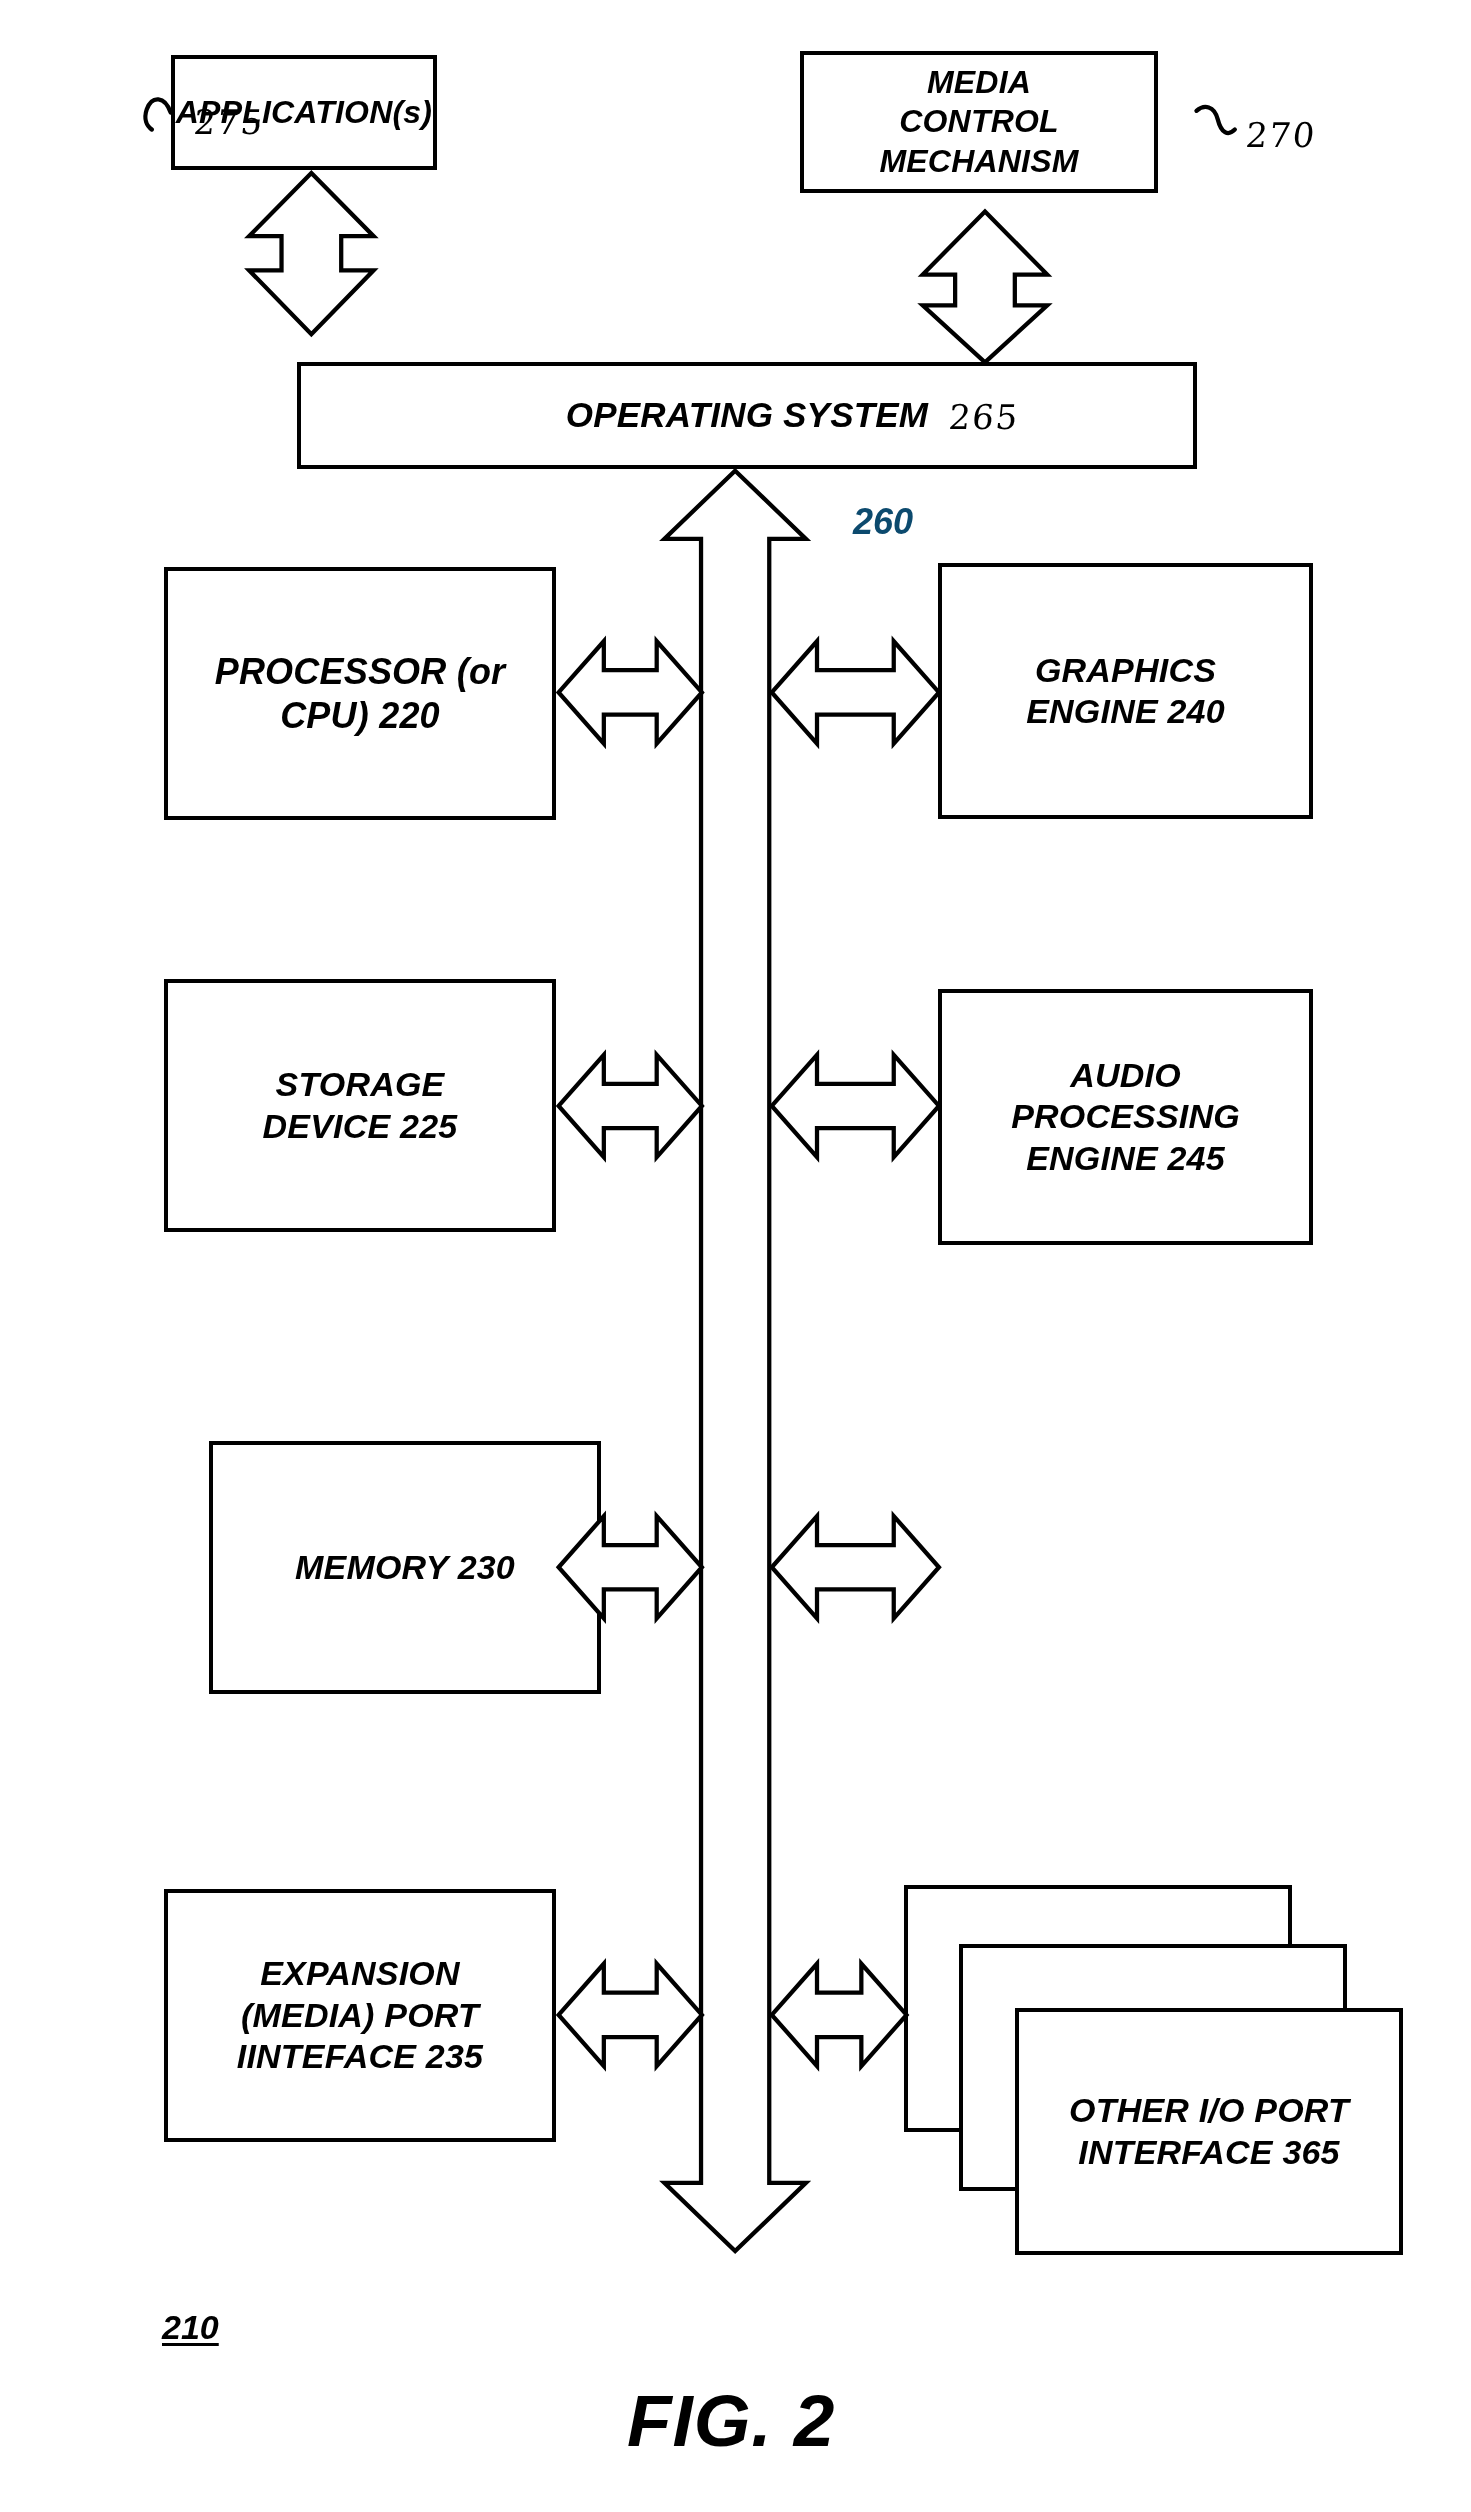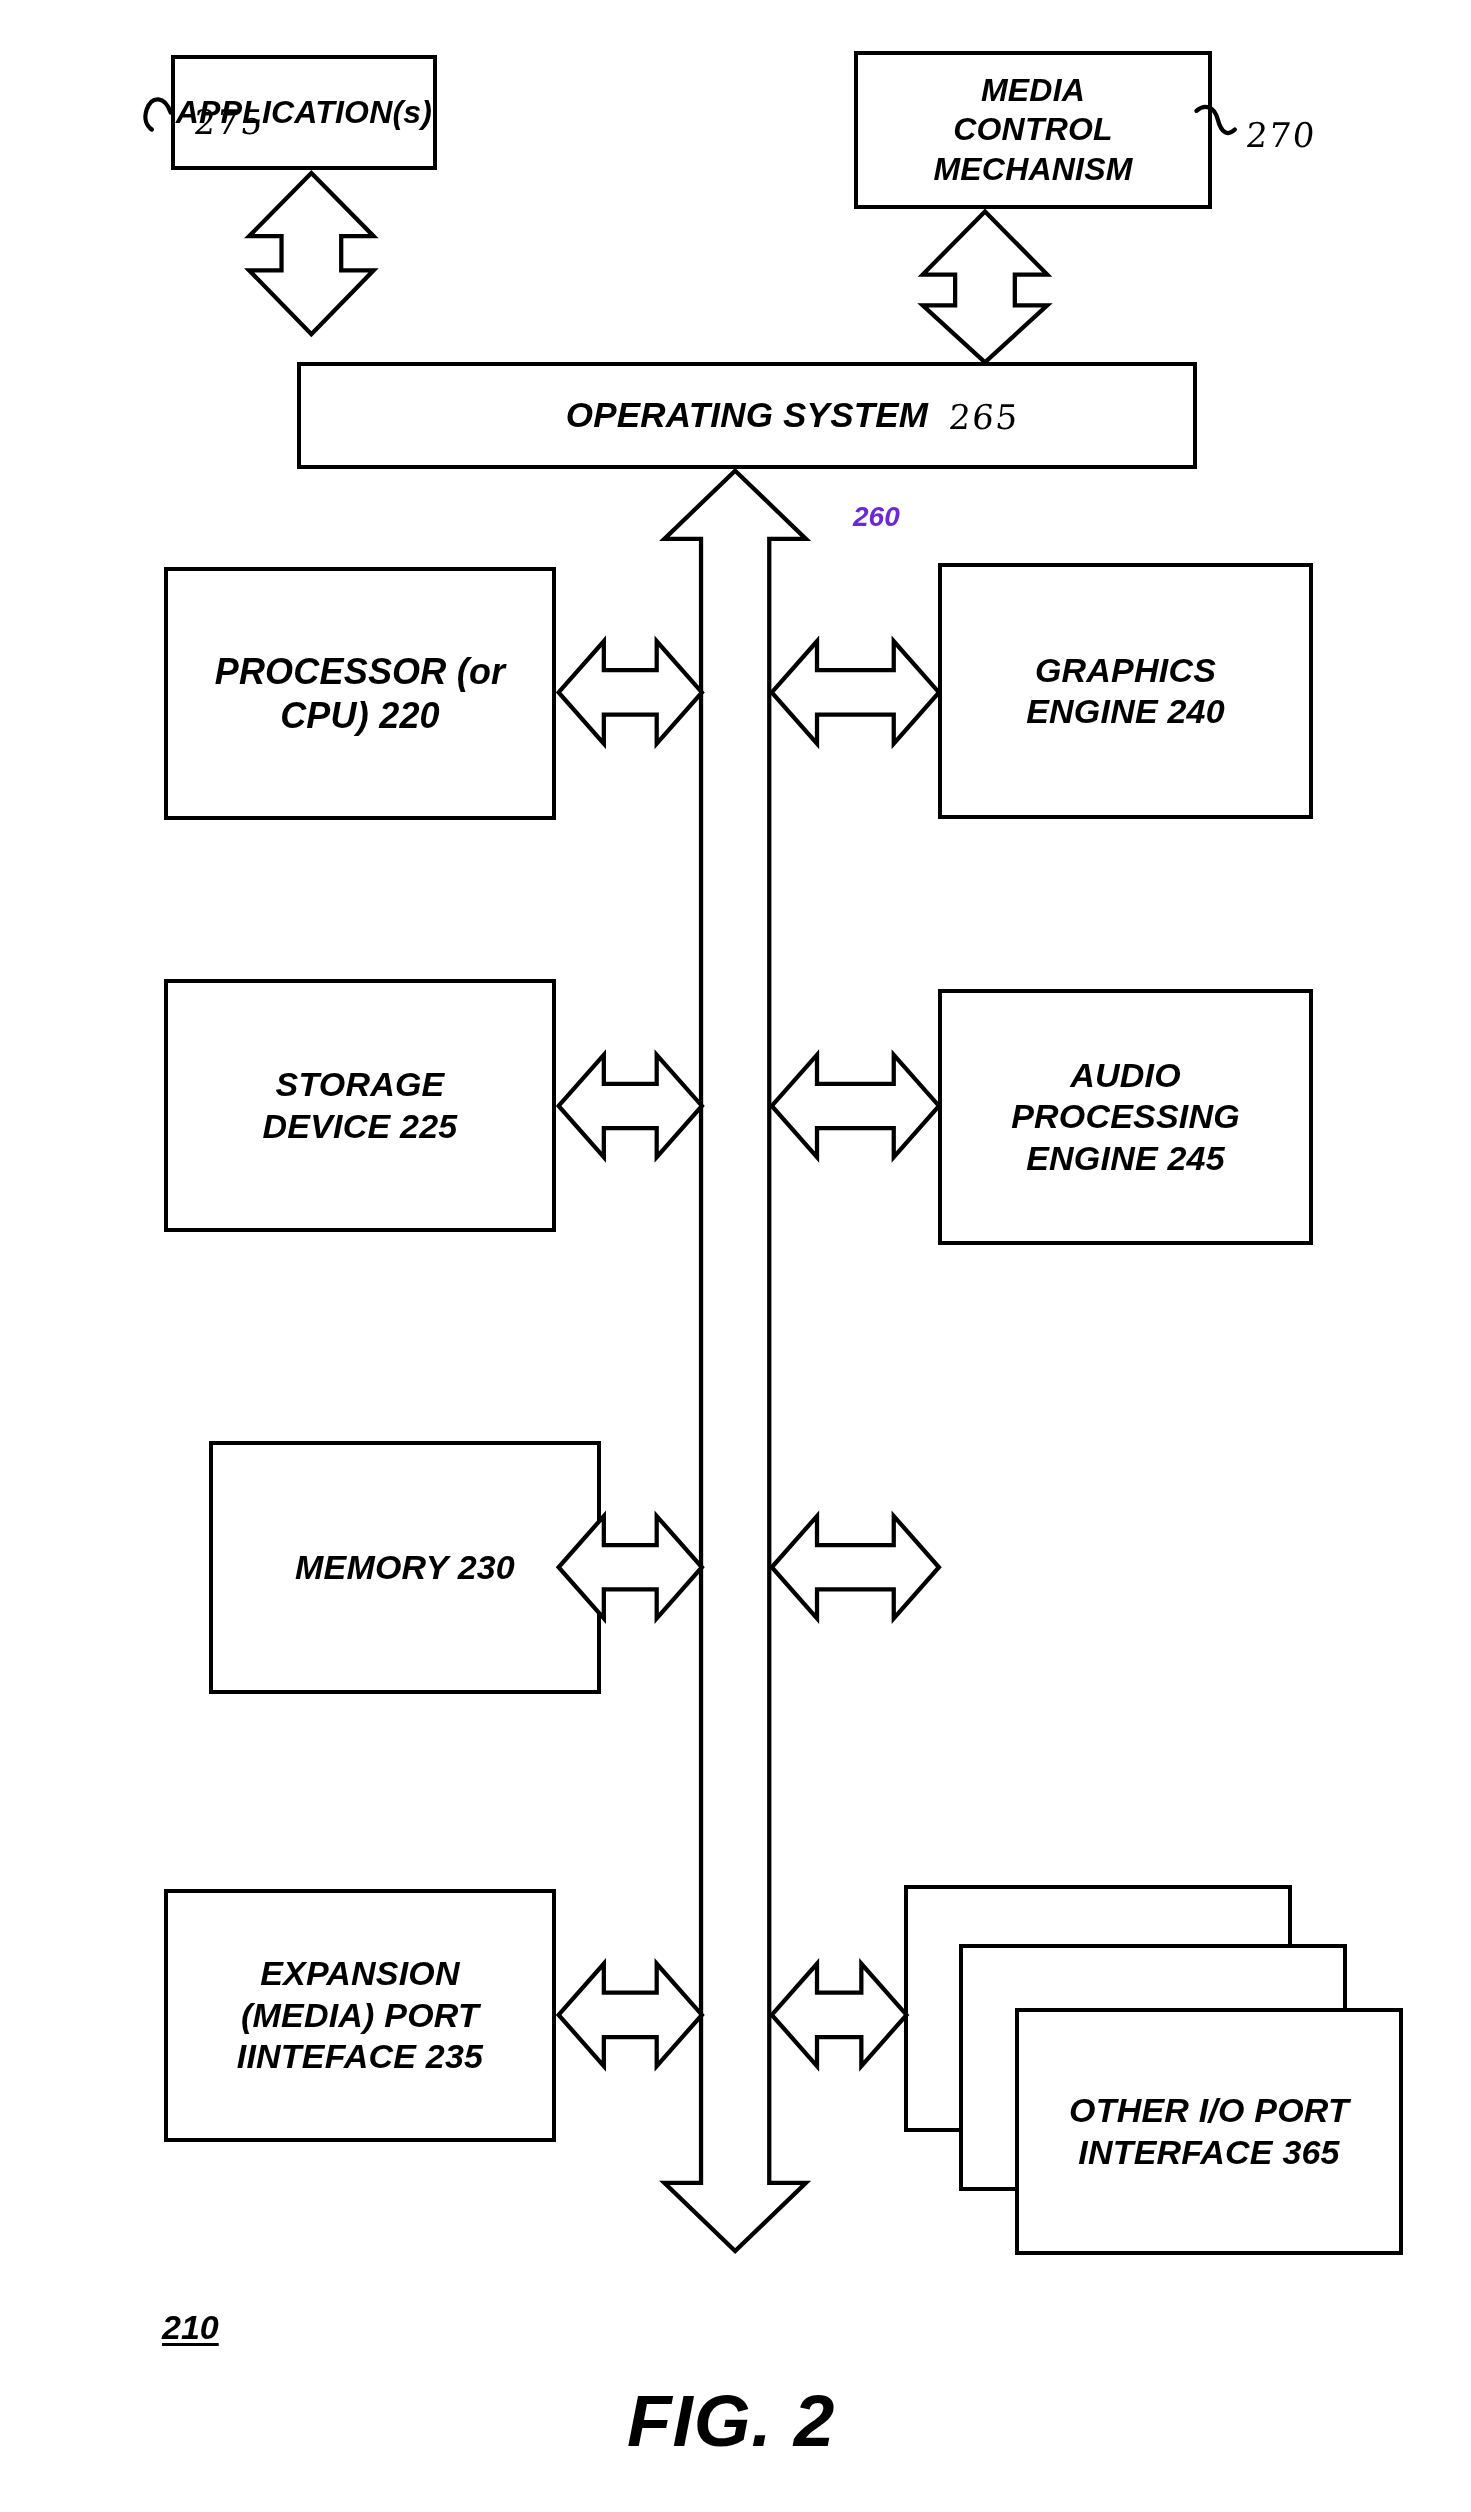--- a/index.html
+++ b/index.html
@@ -47,22 +47,22 @@
     font-size: 34px;
     color: #000000;
     letter-spacing: 1.7px;
     transform: skewX(-6deg);
   }
   .ref-print {
     position: absolute;
     font-family: "Liberation Sans", sans-serif;
     font-style: italic;
     font-weight: bold;
-    font-size: 28px;
-    color: #6d28d9;
+    font-size: 36px;
+    color: #0c4a6e;
   }
   .ref-underline {
     position: absolute;
     font-family: "Liberation Sans", sans-serif;
     font-style: italic;
     font-weight: bold;
     font-size: 34px;
     color: #000000;
     text-decoration: underline;
     text-underline-offset: 4.3px;
@@ -102,21 +102,21 @@
 </head>
 <body>
 
 <div id="figure">
 
   <div class="box" style="left:171px; top:55px; width:266px; height:115px;">
     <span class="label" style="font-size:32px;">APPLICATION(s)</span>
   </div>
   <div class="ref-hand" style="left:194px; top:102px;">275</div>
 
-  <div class="box" style="left:854px; top:51px; width:358px; height:158px;">
+  <div class="box" style="left:800px; top:51px; width:358px; height:142px;">
     <span class="label" style="font-size:32px;">MEDIA
 CONTROL
 MECHANISM</span>
   </div>
   <div class="ref-hand" style="left:1246px; top:115px;">270</div>
 
   <div class="box" style="left:297px; top:362px; width:900px; height:107px; justify-content:center;">
     <span class="label" style="font-size:35px;">OPERATING SYSTEM</span>
     <span class="ref-hand" style="left:648px; top:31px; position:absolute;">265</span>
   </div>

